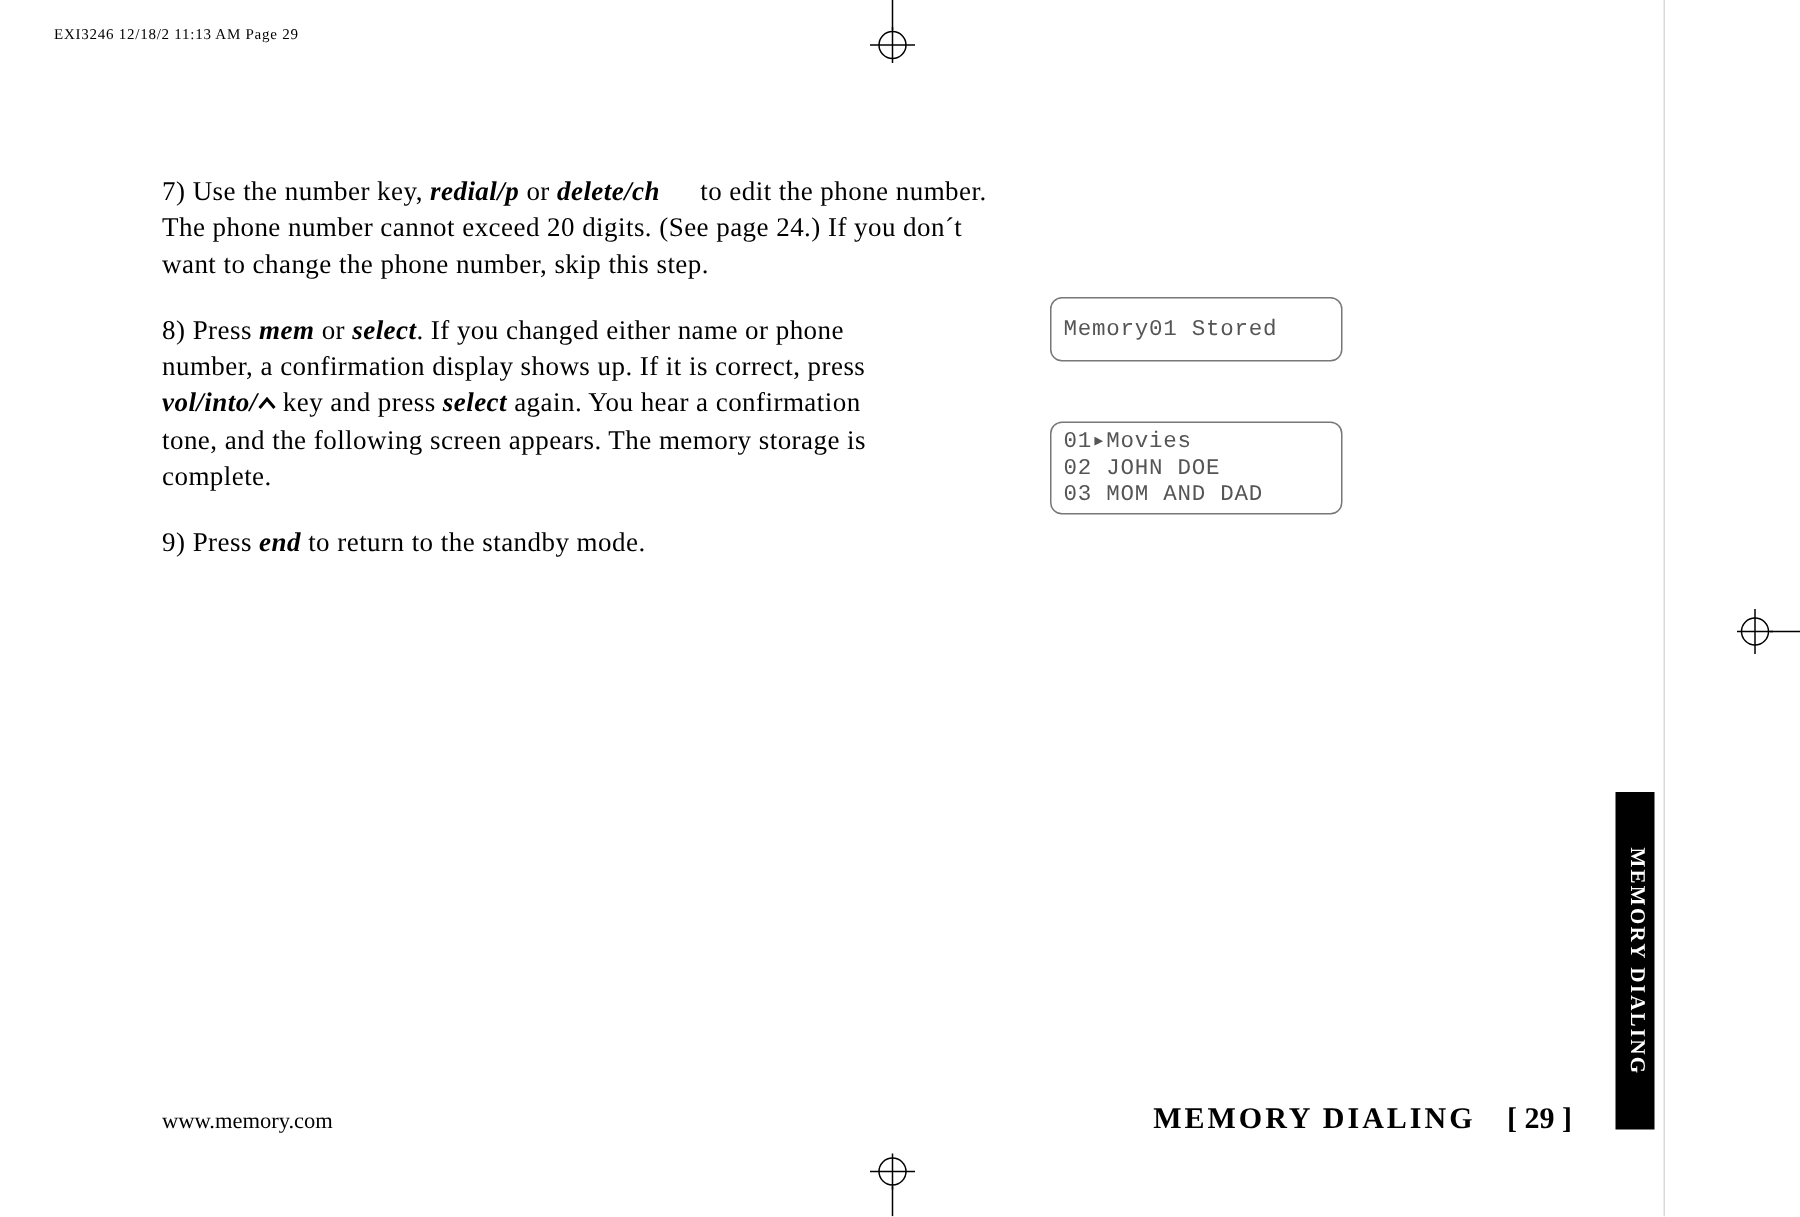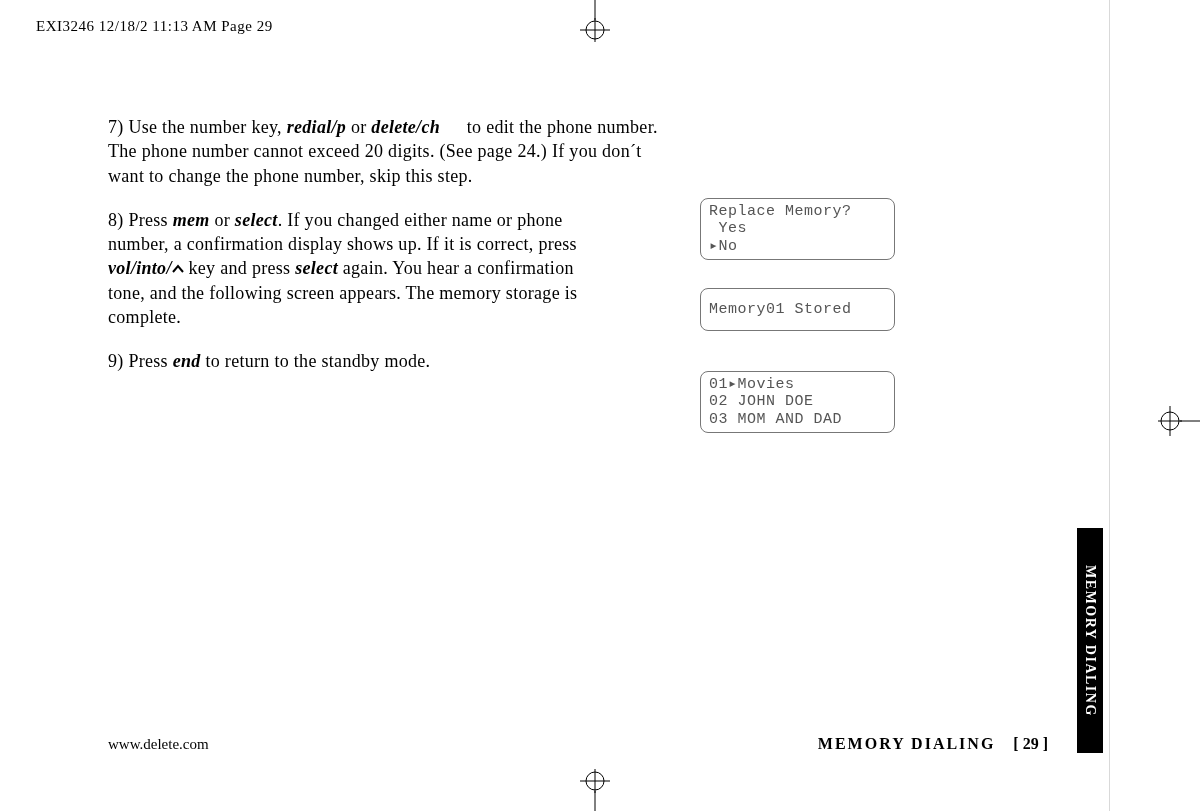--- a/index.html
+++ b/index.html
@@ -8,21 +8,21 @@
     height: 811px;
     background: #fff;
     font-family: Georgia, 'Times New Roman', serif;
     position: relative;
     color: #000;
   }
   .header-line {
     position: absolute;
     top: 18px;
     left: 36px;
-    font-size: 15px;
+    font-size: 10px;
     letter-spacing: 0.5px;
   }
   .crop-mark-top {
     position: absolute;
     top: 0;
     left: 570px;
   }
   .crop-mark-right {
     position: absolute;
     top: 396px;
@@ -73,21 +73,21 @@
     left: 108px;
     width: 940px;
     font-size: 15px;
     display: flex;
     justify-content: space-between;
     align-items: baseline;
   }
   .footer-right {
     letter-spacing: 2px;
     font-weight: bold;
-    font-size: 16px;
+    font-size: 20px;
   }
   .page-num { letter-spacing: 0; }
   .side-tab {
     position: absolute;
     right: 97px;
     top: 528px;
     width: 26px;
     height: 225px;
     background: #000;
     color: #fff;
@@ -156,31 +156,28 @@
   </div>
 
   <div class="step">
     <span class="step-num">9)</span>
     <span>Press </span><span class="bi">end</span><span> to return to the standby mode.</span>
   </div>
 
 </div>
 
 <div class="lcd-panels">
-  <div class="lcd">Replace Memory?
- Yes
-▸No</div>
   <div class="lcd" style="padding-top:12px;padding-bottom:12px;">Memory01 Stored</div>
   <div class="lcd">01▸Movies
 02 JOHN DOE
 03 MOM AND DAD</div>
 </div>
 
 <div class="footer">
-  <span>www.delete.com</span>
+  <span>www.memory.com</span>
   <span class="footer-right">
     <span>MEMORY DIALING</span>&nbsp;&nbsp;&nbsp;<span class="page-num">[ 29 ]</span>
   </span>
 </div>
 
 <div class="side-tab">
   <span>MEMORY DIALING</span>
 </div>
 
 </body></html>

